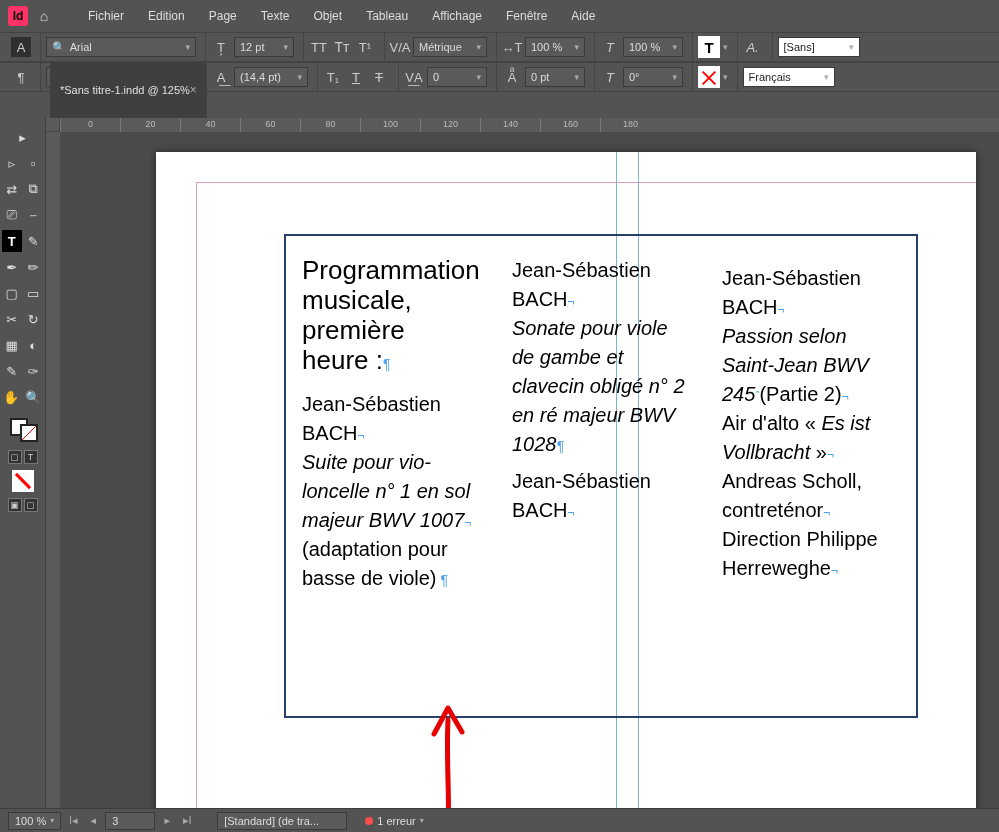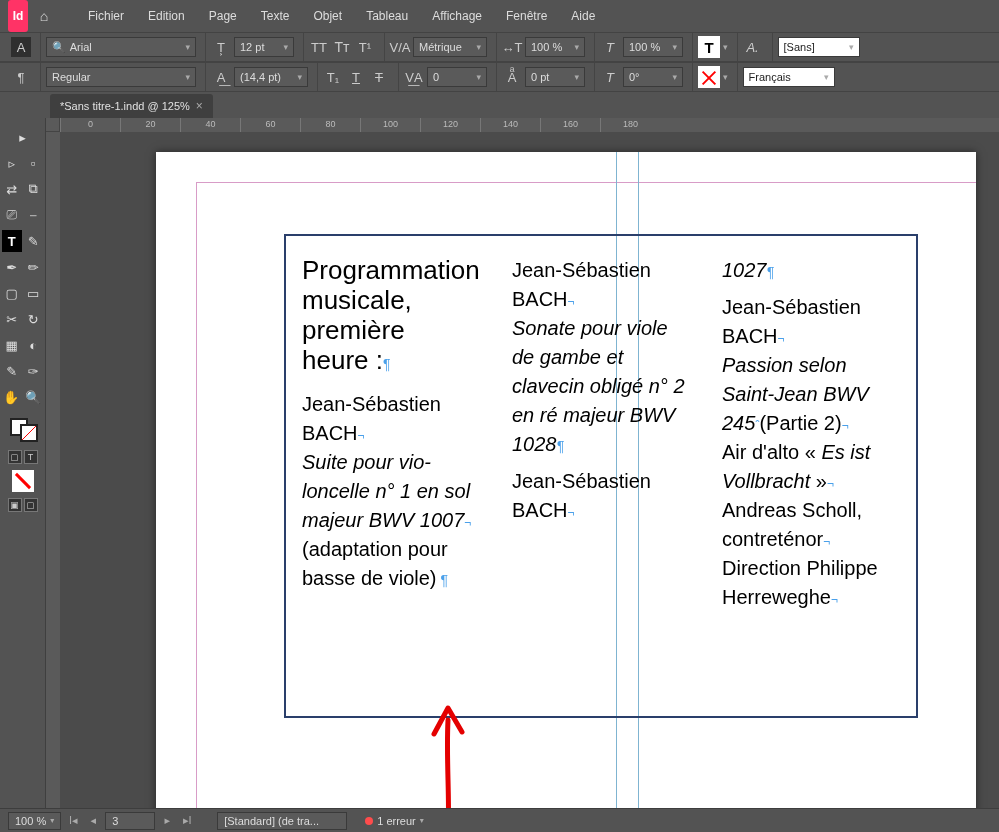--- a/index.html
+++ b/index.html
@@ -16,23 +16,23 @@
   
   .menu-bar {
     height: 32px;
     background: #535353;
     display: flex;
     align-items: center;
     padding: 0 8px;
     gap: 4px;
   }
   .id-icon {
-    width: 20px; height: 32px;
+    width: 20px; height: 20px;
     background: #ff3366;
-    color: #ffffff;
+    color: #000000;
     font-weight: bold;
     font-size: 12px;
     display: flex; align-items: center; justify-content: center;
     border-radius: 3px;
   }
   .home-icon { width: 24px; color:#ddd; text-align:center; font-size:14px; cursor:pointer;}
   .menu-bar .menu-item {
     padding: 6px 10px;
     cursor: pointer;
     color: #ddd;
@@ -104,23 +104,23 @@
   
   .tab-bar {
     height: 26px;
     background: #535353;
     display: flex; align-items: flex-end;
     padding-left: 50px;
   }
   .tab {
     background: #3f3f3f;
     color: #e0e0e0;
-    padding: 5px 10px;
+    padding: 21px 10px;
     font-size: 11px;
-    display: flex; align-items:center; gap:6px;
+    display: flex; align-items:center; 
     border-top-left-radius:3px; border-top-right-radius:3px;
     cursor:pointer;
   }
   .tab .close { font-size:12px; color:#aaa; cursor:pointer;}
 
   
   .workspace {
     position: absolute;
     top: 118px; bottom: 24px; left: 0; right: 0;
     display: flex;
@@ -468,23 +468,20 @@
           <div class="italic">
             <span>Sonate pour viole de gambe et clavecin obli­gé n° 2 en ré majeur BWV 1028</span><span class="pilcrow">¶</span>
           </div>
           <div style="height:8px"></div>
           <div>
             <span>Jean-Sébastien BACH</span><span class="softret">¬</span>
           </div>
         </div>
 
         <div class="text-col">
-          <div class="italic">
-            <span>1027</span><span class="pilcrow">¶</span>
-          </div>
           <div style="height:8px"></div>
           <div>
             <span>Jean-Sébastien BACH</span><span class="softret">¬</span>
           </div>
           <div>
             <span class="italic">Passion selon Saint-Jean BWV 245</span><span class="softret" style="font-style:normal">ˆ</span><span>(Partie 2)</span><span class="softret">¬</span>
           </div>
           <div>
             <span>Air d'alto «&nbsp;</span><span class="italic">Es ist Vollbracht</span><span>&nbsp;»</span><span class="softret">¬</span>
           </div>

